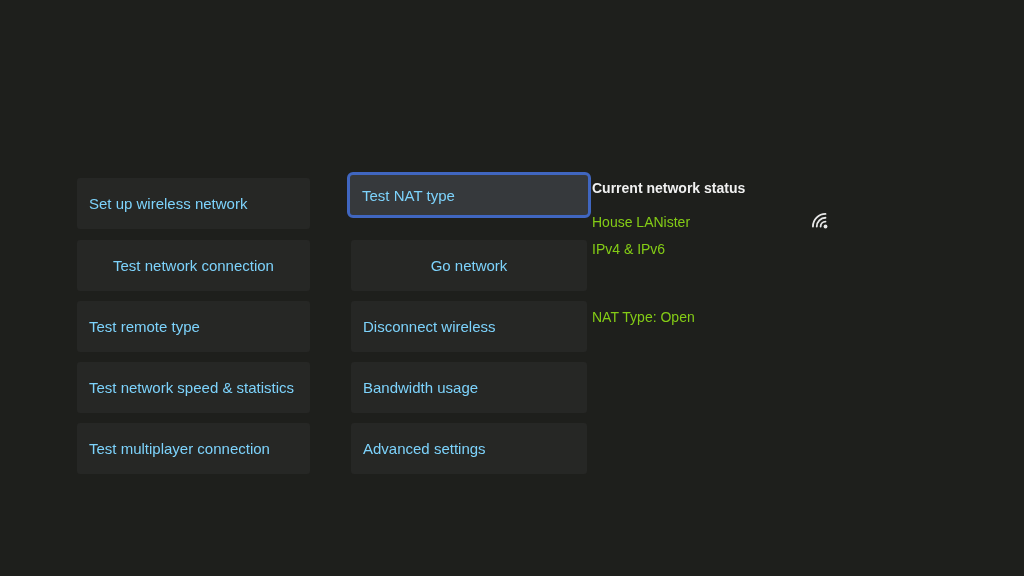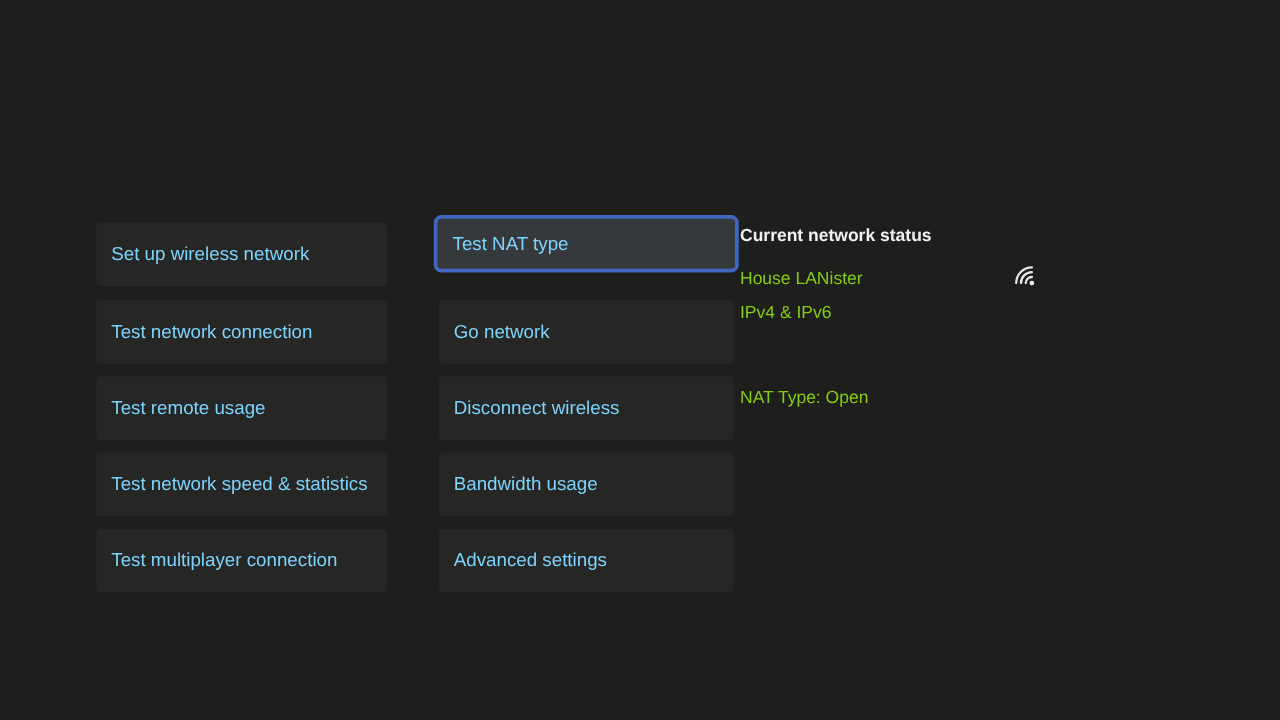--- a/index.html
+++ b/index.html
@@ -40,21 +40,21 @@
     height: 51px;
     background: #262725;
     border-radius: 3px;
     display: flex;
     align-items: center;
     padding: 0 12px;
     box-sizing: border-box;
     cursor: pointer;
   }
   .tile:nth-child(1) { top: 0; }
-  .tile:nth-child(2) { top: 62px; }
+  .tile:nth-child(2) { top: 62px; justify-content: center; }
   .tile:nth-child(3) { top: 123px; }
   .tile:nth-child(4) { top: 184px; }
   .tile:nth-child(5) { top: 245px; }
   .tile-label {
     font-size: 15px;
     color: #7dd3fc;
     white-space: nowrap;
   }
   .tile.selected {
     top: -6px;
@@ -106,21 +106,21 @@
 
 
   <div class="col col-left">
     <div class="tile">
       <span class="tile-label">Set up wireless network</span>
     </div>
     <div class="tile">
       <span class="tile-label">Test network connection</span>
     </div>
     <div class="tile">
-      <span class="tile-label">Test remote usage</span>
+      <span class="tile-label">Test remote type</span>
     </div>
     <div class="tile">
       <span class="tile-label">Test network speed &amp; statistics</span>
     </div>
     <div class="tile">
       <span class="tile-label">Test multiplayer connection</span>
     </div>
   </div>
 
   <div class="col col-mid">

